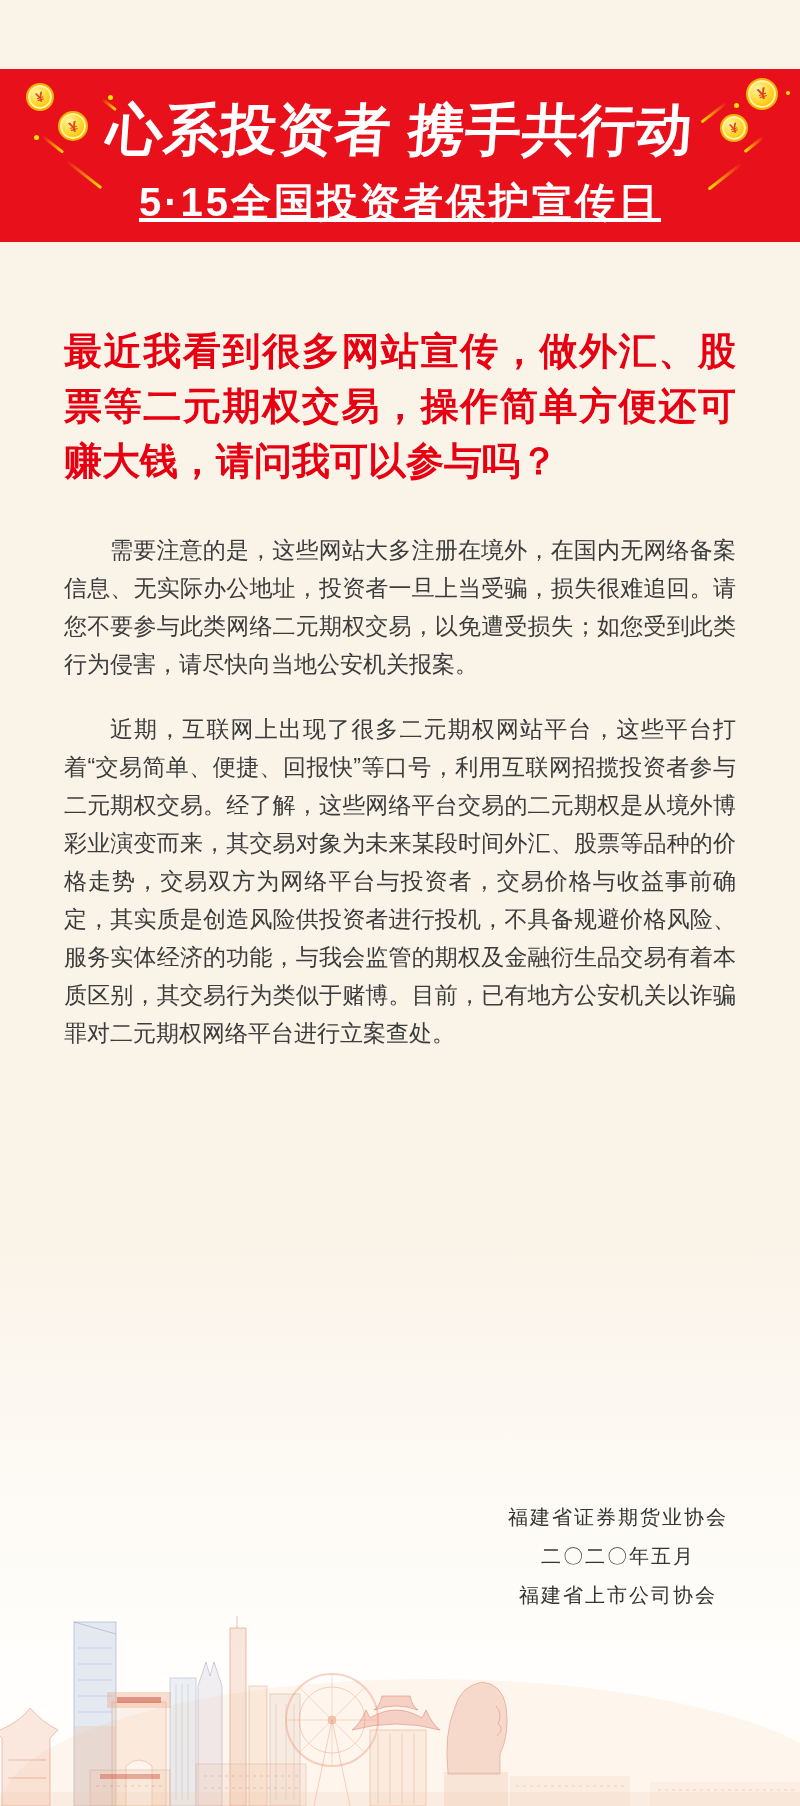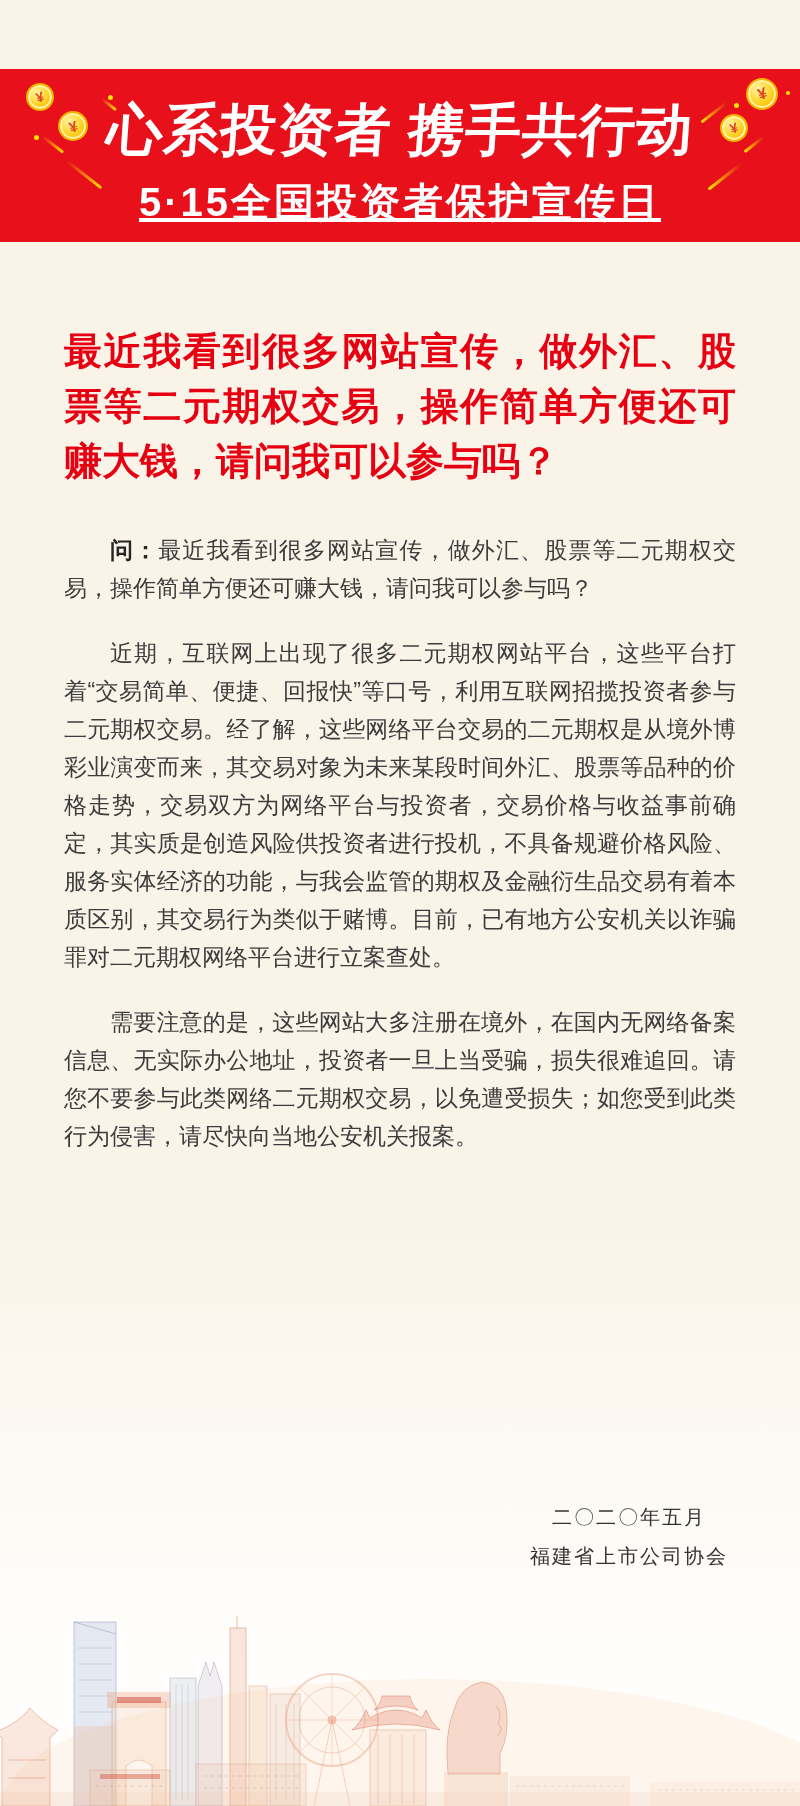--- a/index.html
+++ b/index.html
@@ -94,29 +94,29 @@
     <div class="spark spk3"></div>
     <div class="spark spk4"></div>
 
     <div class="banner-title">心系投资者 携手共行动</div>
     <div class="banner-subtitle">5·15全国投资者保护宣传日</div>
   </div>
 
   <div class="content">
     <h1 class="question-title">最近我看到很多网站宣传，做外汇、股票等二元期权交易，操作简单方便还可赚大钱，请问我可以参与吗？</h1>
 
-    <p><strong>问：</strong><span>最近我看到很多网站宣传，做外汇、股票等二元期权交易，操作简单方便还可赚大钱，请问我可以参与吗？</span></p>
 
 
+    <p><span>需要注意的是，这些网站大多注册在境外，在国内无网络备案信息、无实际办公地址，投资者一旦上当受骗，损失很难追回。请您不要参与此类网络二元期权交易，以免遭受损失；如您受到此类行为侵害，请尽快向当地公安机关报案。</span></p>
+
     <p><span>近期，互联网上出现了很多二元期权网站平台，这些平台打着“交易简单、便捷、回报快”等口号，利用互联网招揽投资者参与二元期权交易。经了解，这些网络平台交易的二元期权是从境外博彩业演变而来，其交易对象为未来某段时间外汇、股票等品种的价格走势，交易双方为网络平台与投资者，交易价格与收益事前确定，其实质是创造风险供投资者进行投机，不具备规避价格风险、服务实体经济的功能，与我会监管的期权及金融衍生品交易有着本质区别，其交易行为类似于赌博。目前，已有地方公安机关以诈骗罪对二元期权网络平台进行立案查处。</span></p>
-
-    <p><span>需要注意的是，这些网站大多注册在境外，在国内无网络备案信息、无实际办公地址，投资者一旦上当受骗，损失很难追回。请您不要参与此类网络二元期权交易，以免遭受损失；如您受到此类行为侵害，请尽快向当地公安机关报案。</span></p>
   </div>
 
   <div class="footer-sign">
+    <div>福建省证券期货业协会</div>
     <div>二〇二〇年五月</div>
     <div>福建省上市公司协会</div>
   </div>
 
   <svg class="skyline" viewBox="0 0 800 192" xmlns="http://www.w3.org/2000/svg" aria-hidden="true">
     <ellipse cx="430" cy="195" rx="430" ry="130" fill="#f6c79e" opacity="0.16"></ellipse>
 
     <g fill="rgba(236,172,142,0.28)" stroke="rgba(212,130,100,0.45)" stroke-width="1">
       <path d="M2,192 V124 L-4,118 Q20,108 30,94 Q42,108 58,116 L50,124 V192 Z"></path>
       <path d="M8,146 H46 M8,164 H46" fill="none"></path>

